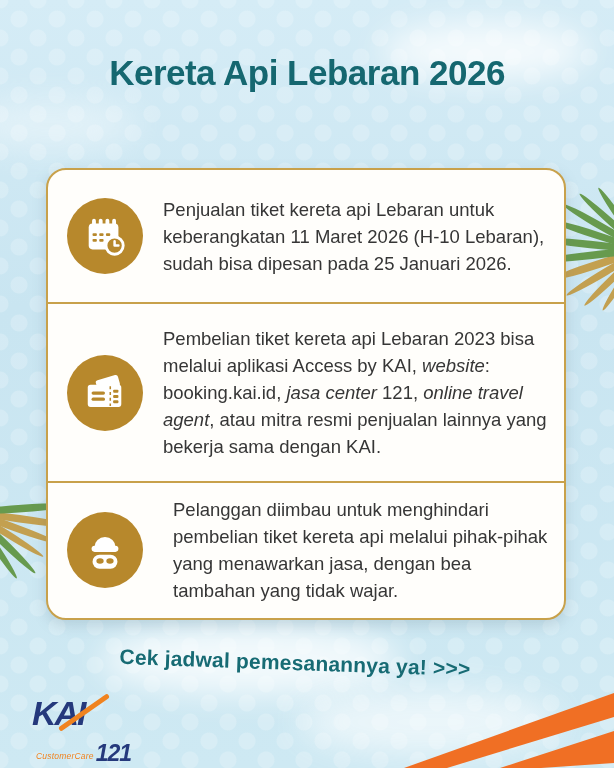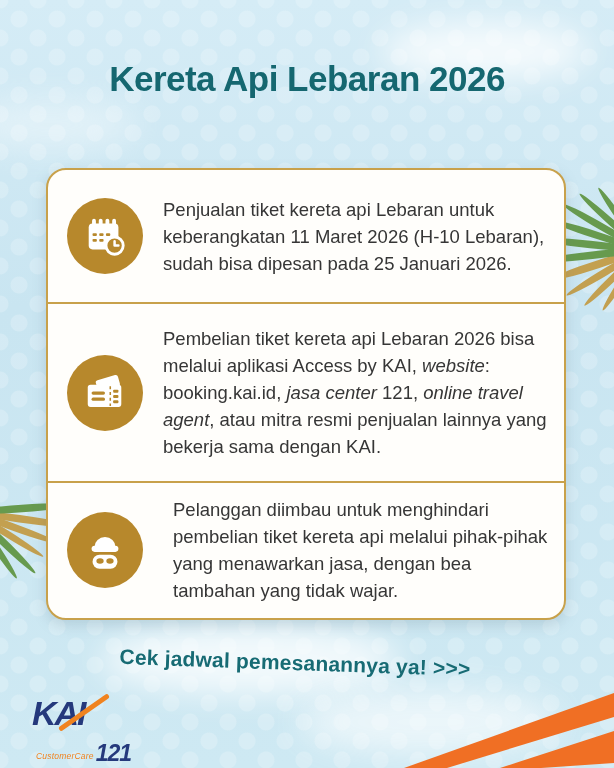--- a/index.html
+++ b/index.html
@@ -34,21 +34,21 @@
   }
   .cloud.c1 { left:380px; top:22px;  width:210px; height:58px; }
   .cloud.c2 { left:100px; top:625px; width:300px; height:70px; }
   .cloud.c3 { left:300px; top:690px; width:260px; height:64px; opacity:.8; }
   .cloud.c4 { left:-40px; top:100px; width:180px; height:50px; opacity:.5; }
 
   .decor { position:absolute; left:0; top:0; z-index:3; pointer-events:none; }
 
   .title-block { position:absolute; top:50px; left:0; right:0; z-index:5; text-align:center; color:#156770; }
   .title-line1 { font-size:26px; font-weight:700; letter-spacing:-0.3px; }
-  .title-line2 { font-size:35px; font-weight:800; letter-spacing:-0.5px; margin-top:9px; }
+  .title-line2 { font-size:35px; font-weight:800; letter-spacing:-0.5px; margin-top:3px; }
 
   .info-card {
     position:absolute; z-index:5;
     left:46px; top:168px;
     width:520px; height:452px;
     background:#fffefb;
     border:2px solid #c8a14b;
     border-radius:20px;
     box-shadow:0 5px 14px rgba(90,120,135,0.22);
     display:flex; flex-direction:column;
@@ -223,21 +223,21 @@
             </g>
           <rect x="6" y="15.5" width="35" height="23" rx="3" fill="#fff"></rect>
           <rect x="10" y="22.5" width="14" height="3.2" rx="1.6" fill="#b7882c"></rect>
           <rect x="10" y="28.8" width="14" height="3.2" rx="1.6" fill="#b7882c"></rect>
           <line x1="29.5" y1="17" x2="29.5" y2="37.5" stroke="#b7882c" stroke-width="1.6" stroke-dasharray="3 3"></line>
           <rect x="32.5" y="20.5" width="5.5" height="3.2" rx="1" fill="#b7882c"></rect>
           <rect x="32.5" y="26" width="5.5" height="3.2" rx="1" fill="#b7882c"></rect>
           <rect x="32.5" y="31.5" width="5.5" height="3.2" rx="1" fill="#b7882c"></rect>
         </svg>
       </div>
-      <p class="card-text"><span>Pembelian tiket kereta api Lebaran 2026 bisa melalui aplikasi Access by KAI, </span><em>website</em><span>: booking.kai.id, </span><em>jasa center</em><span> 121, </span><em>online travel agent</em><span>, atau mitra resmi penjualan lainnya yang bekerja sama dengan KAI.</span></p>
+      <p class="card-text"><span>Pembelian tiket kereta api Lebaran 2023 bisa melalui aplikasi Access by KAI, </span><em>website</em><span>: booking.kai.id, </span><em>jasa center</em><span> 121, </span><em>online travel agent</em><span>, atau mitra resmi penjualan lainnya yang bekerja sama dengan KAI.</span></p>
     </section>
 
     <div class="divider"></div>
 
     <section class="card-section s3">
       <div class="icon-circle">
         <svg width="46" height="46" viewBox="0 0 48 48">
           <path d="M13 21 a11 10.5 0 0 1 22 0 z" fill="#fff"></path>
           <rect x="10" y="19.5" width="28" height="6.5" rx="3.2" fill="#fff"></rect>
           <rect x="11" y="29" width="26" height="14.5" rx="7.2" fill="#fff"></rect>

